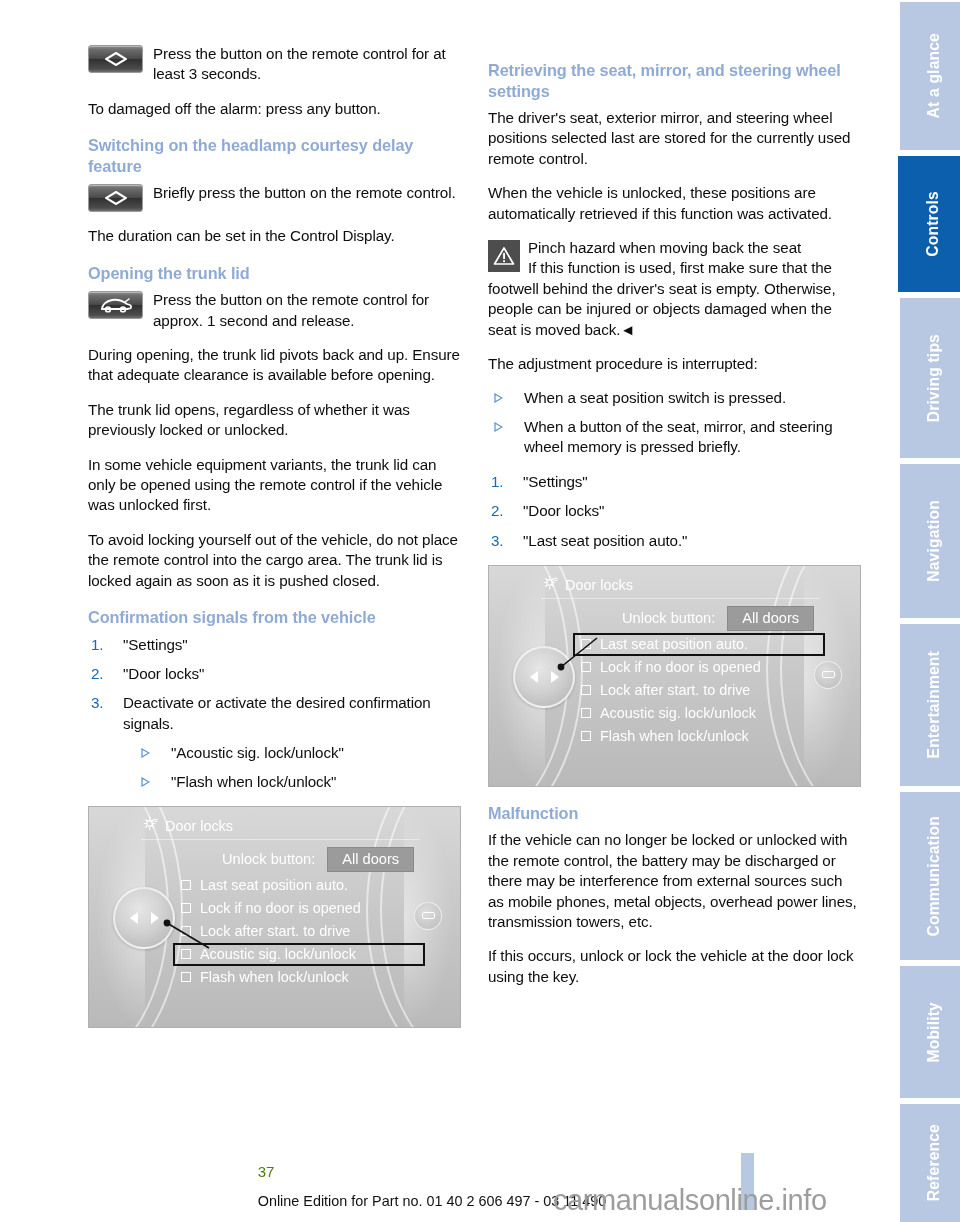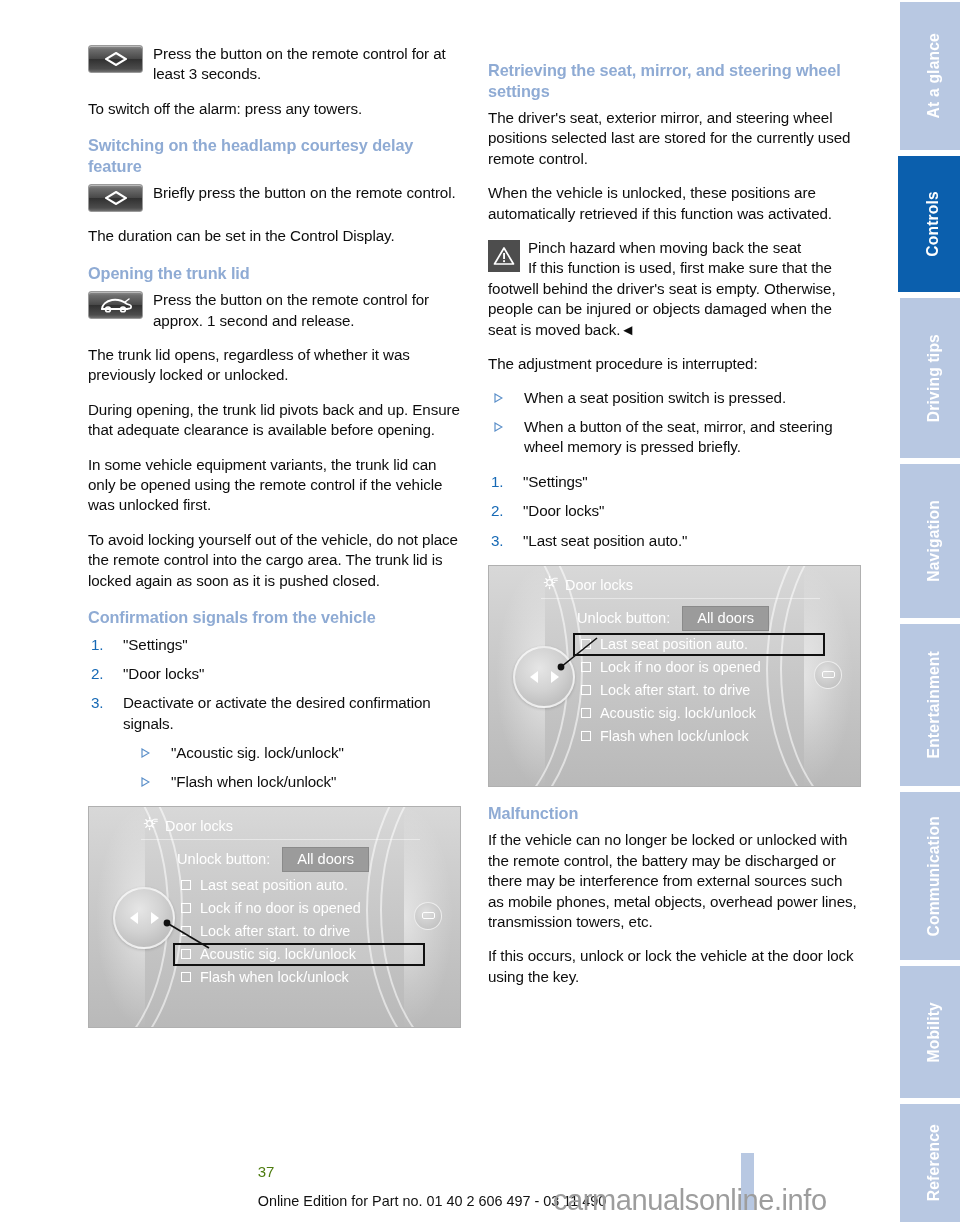--- a/index.html
+++ b/index.html
@@ -219,20 +219,21 @@
     background: rgba(255,255,255,0.45);
   }
 
   .idrive .unlockrow {
     position: absolute;
     left: 88px;
     top: 40px;
     display: flex;
     align-items: center;
     gap: 12px;
+    padding-left: 45px;
   }
   .idrive .unlock-label { color: #fff; font-size: 14.6px; }
   .idrive .unlock-value {
     background: #9b9b9b;
     color: #ffffff;
     padding: 1px 14px 2px 14px;
     border: 1px solid #8a8a8a;
     font-size: 14.6px;
   }
 
@@ -396,21 +397,21 @@
 
     <div class="iconrow">
       <span class="keybtn">
         <svg width="22" height="14" viewBox="0 0 22 14" aria-hidden="true">
           <polygon points="11,1 21,7 11,13 1,7" fill="none" stroke="#ffffff" stroke-width="2.1"></polygon>
         </svg>
       </span>
       <span class="icontext">Press the button on the remote control for at least 3 seconds.</span>
     </div>
 
-    <p class="body">To switch off the alarm: press any towers.</p>
+    <p class="body">To damaged off the alarm: press any button.</p>
 
     <h2 class="section">Switching on the headlamp courtesy delay feature</h2>
 
     <div class="iconrow">
       <span class="keybtn">
         <svg width="22" height="14" viewBox="0 0 22 14" aria-hidden="true">
           <polygon points="11,1 21,7 11,13 1,7" fill="none" stroke="#ffffff" stroke-width="2.1"></polygon>
         </svg>
       </span>
       <span class="icontext">Briefly press the button on the remote control.</span>
@@ -426,22 +427,22 @@
           <path d="M3 12 C3 8, 7 4, 13 3 C19 2, 24 4, 28 7 L31 8 C32.5 8.4 32.5 11, 31 11.4 L28 12" fill="none" stroke="#ffffff" stroke-width="1.8" stroke-linecap="round"></path>
           <path d="M3 12 L28 12" fill="none" stroke="#ffffff" stroke-width="1.8" stroke-linecap="round"></path>
           <circle cx="9" cy="12.4" r="2.4" fill="none" stroke="#ffffff" stroke-width="1.6"></circle>
           <circle cx="24" cy="12.4" r="2.4" fill="none" stroke="#ffffff" stroke-width="1.6"></circle>
           <path d="M26 5 L30 2" fill="none" stroke="#ffffff" stroke-width="1.5" stroke-linecap="round"></path>
         </svg>
       </span>
       <span class="icontext">Press the button on the remote control for approx. 1 second and release.</span>
     </div>
 
+    <p class="body">During opening, the trunk lid pivots back and up. Ensure that adequate clearance is available before opening.</p>
     <p class="body">The trunk lid opens, regardless of whether it was previously locked or unlocked.</p>
-    <p class="body">During opening, the trunk lid pivots back and up. Ensure that adequate clearance is available before opening.</p>
     <p class="body">In some vehicle equipment variants, the trunk lid can only be opened using the remote control if the vehicle was unlocked first.</p>
     <p class="body">To avoid locking yourself out of the vehicle, do not place the remote control into the cargo area. The trunk lid is locked again as soon as it is pushed closed.</p>
 
     <h2 class="section">Confirmation signals from the vehicle</h2>
 
     <ol class="steps">
       <li>
         <span class="num">1.</span>
         <span>"Settings"</span>
       </li>

